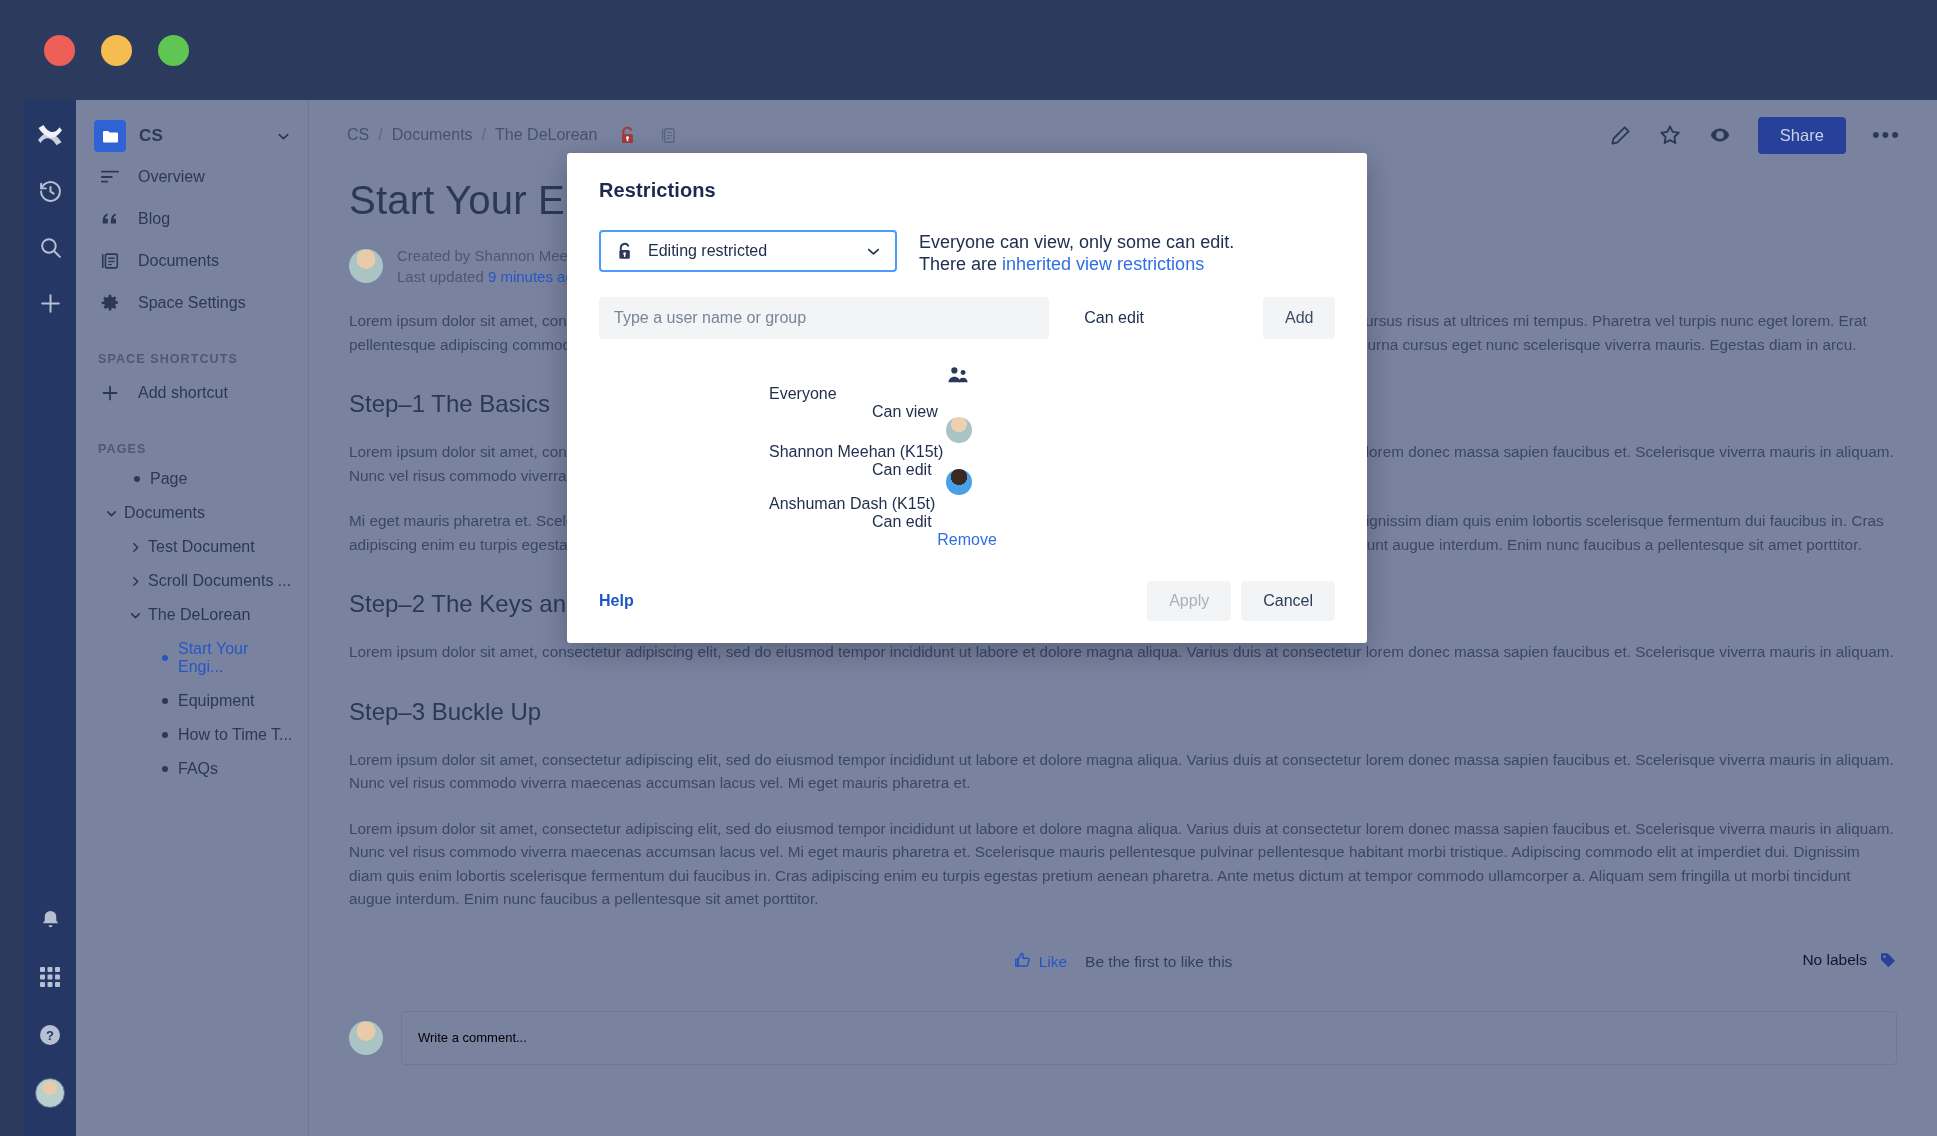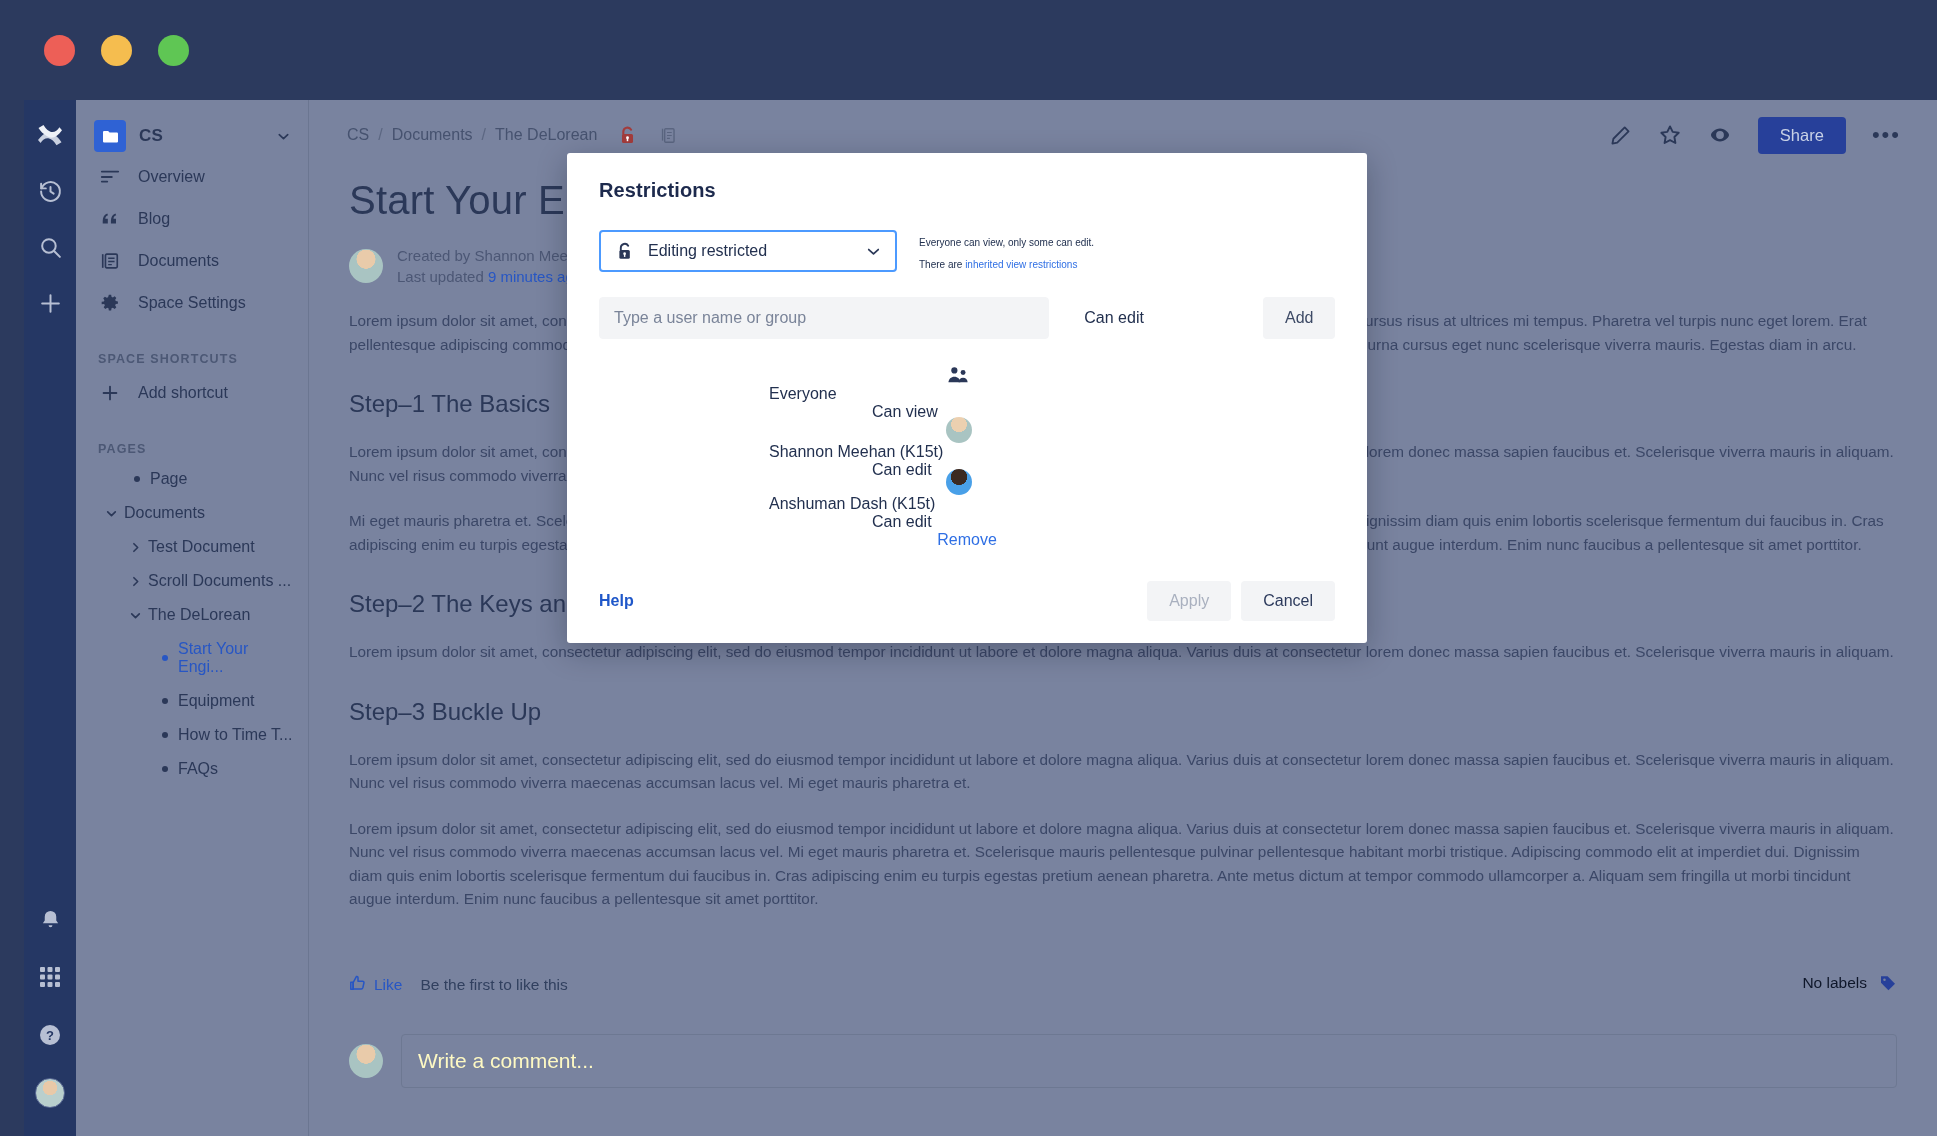--- a/index.html
+++ b/index.html
@@ -87,51 +87,51 @@
   .doc-title { font-size: 40px; font-weight: 400; color: #2b3858; letter-spacing: .2px; }
   .byline { display: flex; align-items: center; gap: 14px; margin-top: 22px; }
   .by-avatar { width: 34px; height: 34px; border-radius: 50%;
      background: radial-gradient(circle at 50% 30%, #e9cbaa 0 32%, #a9c4c2 33% 100%); flex: none; }
   .by-lines { font-size: 15px; color: #4c5775; line-height: 21px; }
   .by-lines a { color: #2756c4; text-decoration: none; }
 
   .para { font-size: 15.3px; line-height: 23.5px; color: #3b4767; margin-top: 22px; }
   h2.sec { font-size: 24px; font-weight: 400; color: #2b3858; margin-top: 34px; }
 
-  .likerow { display: flex; align-items: center; gap: 18px; margin-top: 63px; font-size: 15.5px; color: #31405f; }
+  .likerow { display: flex; align-items: center; gap: 18px; margin-top: 40px; font-size: 15.5px; color: #31405f; justify-content: center; }
   .like { color: #2756c4; display: flex; align-items: center; gap: 7px; cursor: pointer; }
   .labels { display: flex; align-items: center; justify-content: flex-end; gap: 12px;
             font-size: 15.5px; color: #0f172a; margin-top: -22px; }
   .tag-ico { color: #27409a; display: flex; }
 
   .commentrow { display: flex; align-items: center; gap: 18px; margin-top: 42px; }
   .c-avatar { width: 34px; height: 34px; border-radius: 50%;
      background: radial-gradient(circle at 50% 30%, #e9cbaa 0 32%, #a9c4c2 33% 100%); flex: none; }
   .c-box { flex: 1; height: 54px; border: 1px solid #6d7892; border-radius: 4px;
            background: transparent; display: flex; align-items: center; padding: 0 16px;
-           color: #fef9c3; font-size: 21px; cursor: text; }
+           color: #000000; font-size: 13px; cursor: text; }
 
   
   .modal {
     position: absolute; left: 567px; top: 153px; width: 800px; height: 490px;
     background: #fff; border-radius: 3px; box-shadow: 0 8px 30px rgba(9,14,30,.28);
     padding: 26px 32px 0 32px;
   }
   .modal-title { font-size: 20px; font-weight: 700; color: #1d2a4d; letter-spacing: .1px; }
 
   .modal-row1 { display: flex; align-items: flex-start; gap: 22px; margin-top: 28px; }
   .select {
     width: 298px; height: 42px; border: 2px solid #4c9aff; border-radius: 4px;
     display: flex; align-items: center; gap: 14px; padding: 0 12px 0 14px;
     font-size: 16px; color: #22304f; background: #fff; cursor: pointer;
   }
   .select .lk { display: flex; color: #2b3858; flex: none; }
   .select .lbl { flex: 1; }
   .select .cv { display: flex; color: #2b3858; }
-  .hint { font-size: 10px; line-height: 21.5px; color: #21304f; padding-top: 2px; }
+  .hint { font-size: 18px; line-height: 21.5px; color: #21304f; padding-top: 2px; }
   .hint a { color: #2f6fe4; text-decoration: none; cursor: pointer; }
 
   .addrow { display: flex; align-items: center; margin-top: 22px; gap: 17px; }
   .userinput { width: 476px; height: 42px; background: #f3f4f6; border: 1px solid #f3f4f6;
                border-radius: 4px; padding: 0 14px; font-size: 16px; color: #6b7689;
                font-family: "Liberation Sans", sans-serif; }
   .userinput::placeholder { color: #7a8499; }
   .cansel { width: 190px; padding-left: 18px; font-size: 16px; color: #22304f; cursor: pointer; }
   .addbtn { margin-left: auto; width: 76px; height: 42px; background: #f3f4f6; border: 0;
             border-radius: 4px; font-size: 16px; color: #3d4a66; cursor: pointer;

